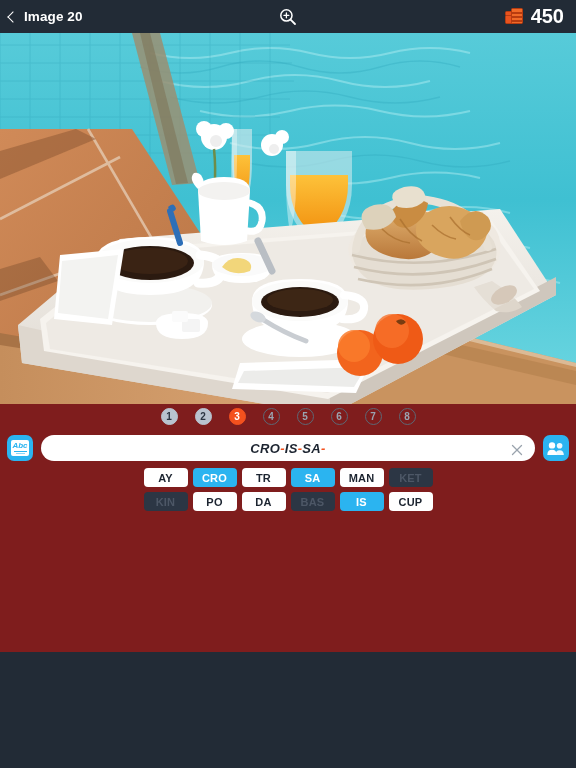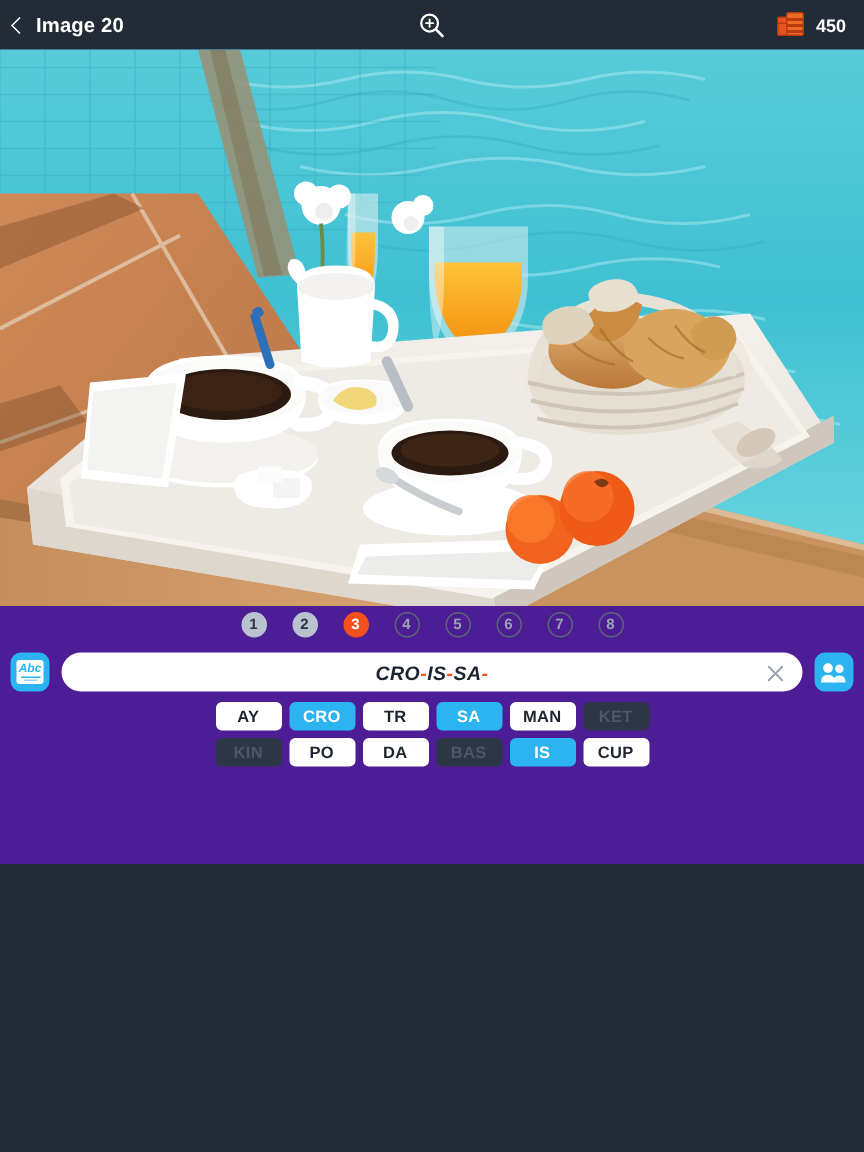--- a/index.html
+++ b/index.html
@@ -2,21 +2,21 @@
 <html><head>
 <meta charset="utf-8">
 <style>
   * { box-sizing: border-box; margin: 0; padding: 0; }
   html, body {
     width: 576px; height: 768px;
     background: #222b36;
     font-family: "Liberation Sans", sans-serif;
     overflow: hidden;
   }
-  #app { position: relative; width: 576px; height: 576px; background: #4c1d95; }
+  #app { position: relative; width: 576px; height: 652px; background: #7f1d1d; }
 
   
   .topbar {
     position: absolute; left: 0; top: 0; width: 576px; height: 33px;
     background: #222b36; display: flex; align-items: center;
   }
   .back-btn {
     display: flex; align-items: center; gap: 7px;
     padding-left: 9px; height: 33px; cursor: pointer;
   }
@@ -39,21 +39,21 @@
   .coin-stack i {
     position: absolute; display: block; border-radius: 1.5px;
     background: #e8531f; border: 1px solid #b83c10;
   }
   .coin-stack i.a { left: 0;  top: 7px;  width: 11px; height: 9px; }
   .coin-stack i.b { left: 0;  top: 3px;  width: 11px; height: 5px; }
   .coin-stack i.c { left: 6px; top: 0px; width: 12px; height: 16px; background: #f06a28; }
   .coin-stack i.d { left: 6px; top: 4px; width: 12px; height: 1.5px; background: #b83c10; border: 0;}
   .coin-stack i.e { left: 6px; top: 8px; width: 12px; height: 1.5px; background: #b83c10; border: 0;}
   .coin-stack i.f { left: 6px; top: 12px; width: 12px; height: 1.5px; background: #b83c10; border: 0;}
-  .coin-count { color: #ffffff; font-size: 12px; font-weight: 700; }
+  .coin-count { color: #ffffff; font-size: 20px; font-weight: 700; }
 
   
   .photo {
     position: absolute; left: 0; top: 33px; width: 576px; height: 371px;
     overflow: hidden; background: #3fc4d6;
   }
   .photo svg { display: block; width: 576px; height: 371px; }
 
   
   .dots {

